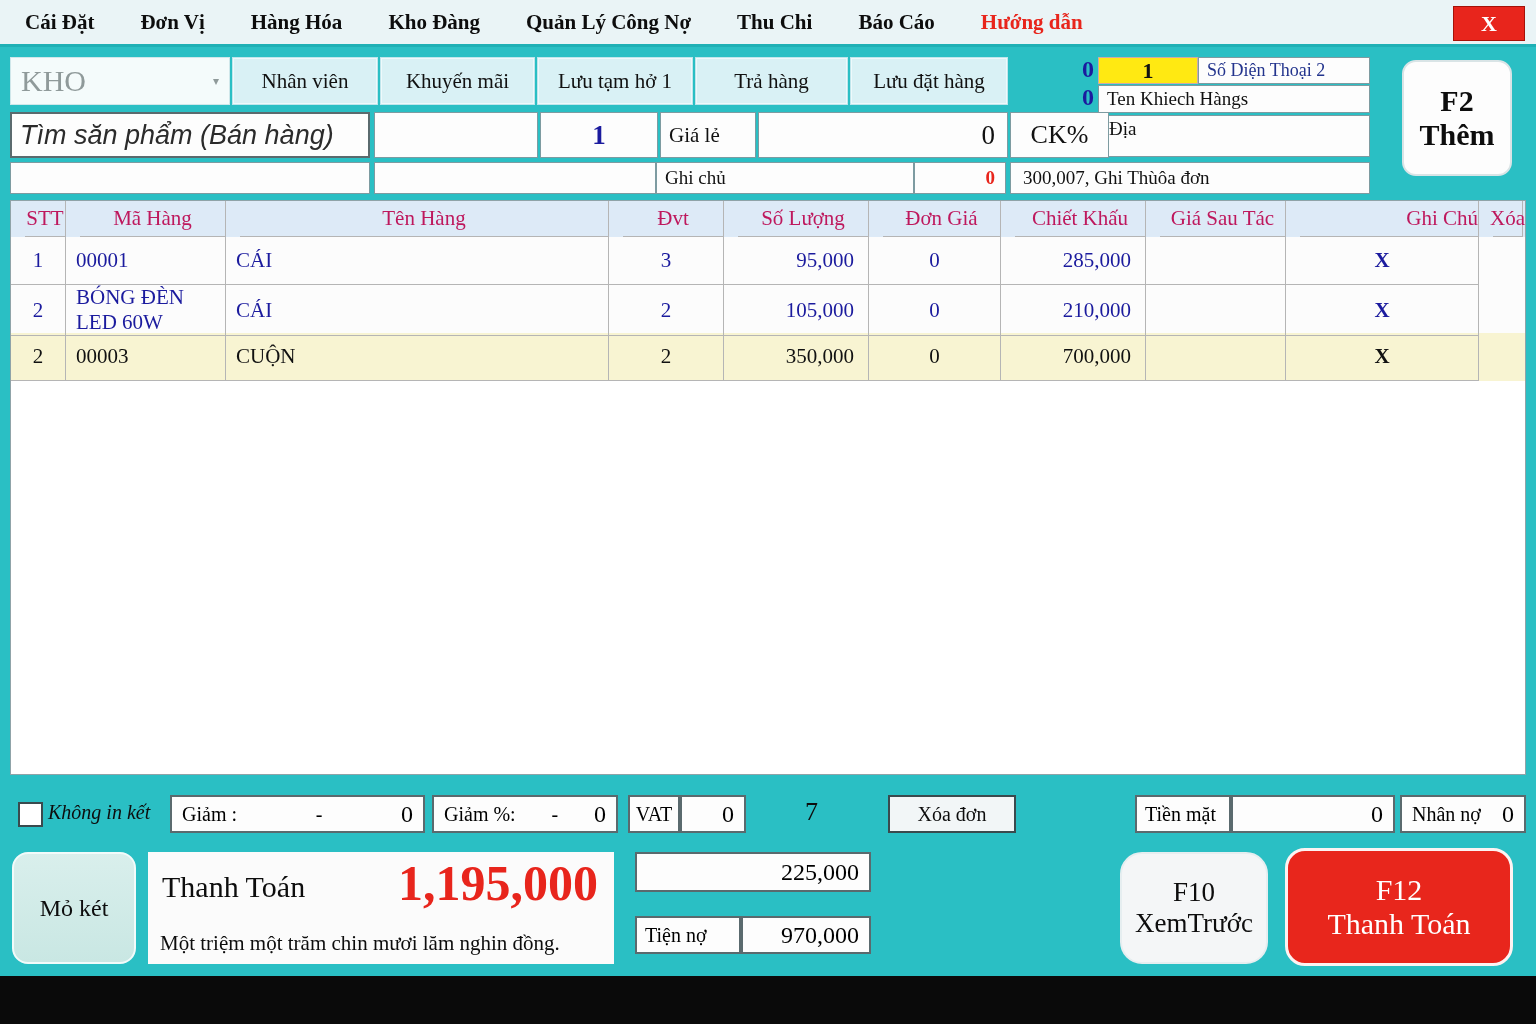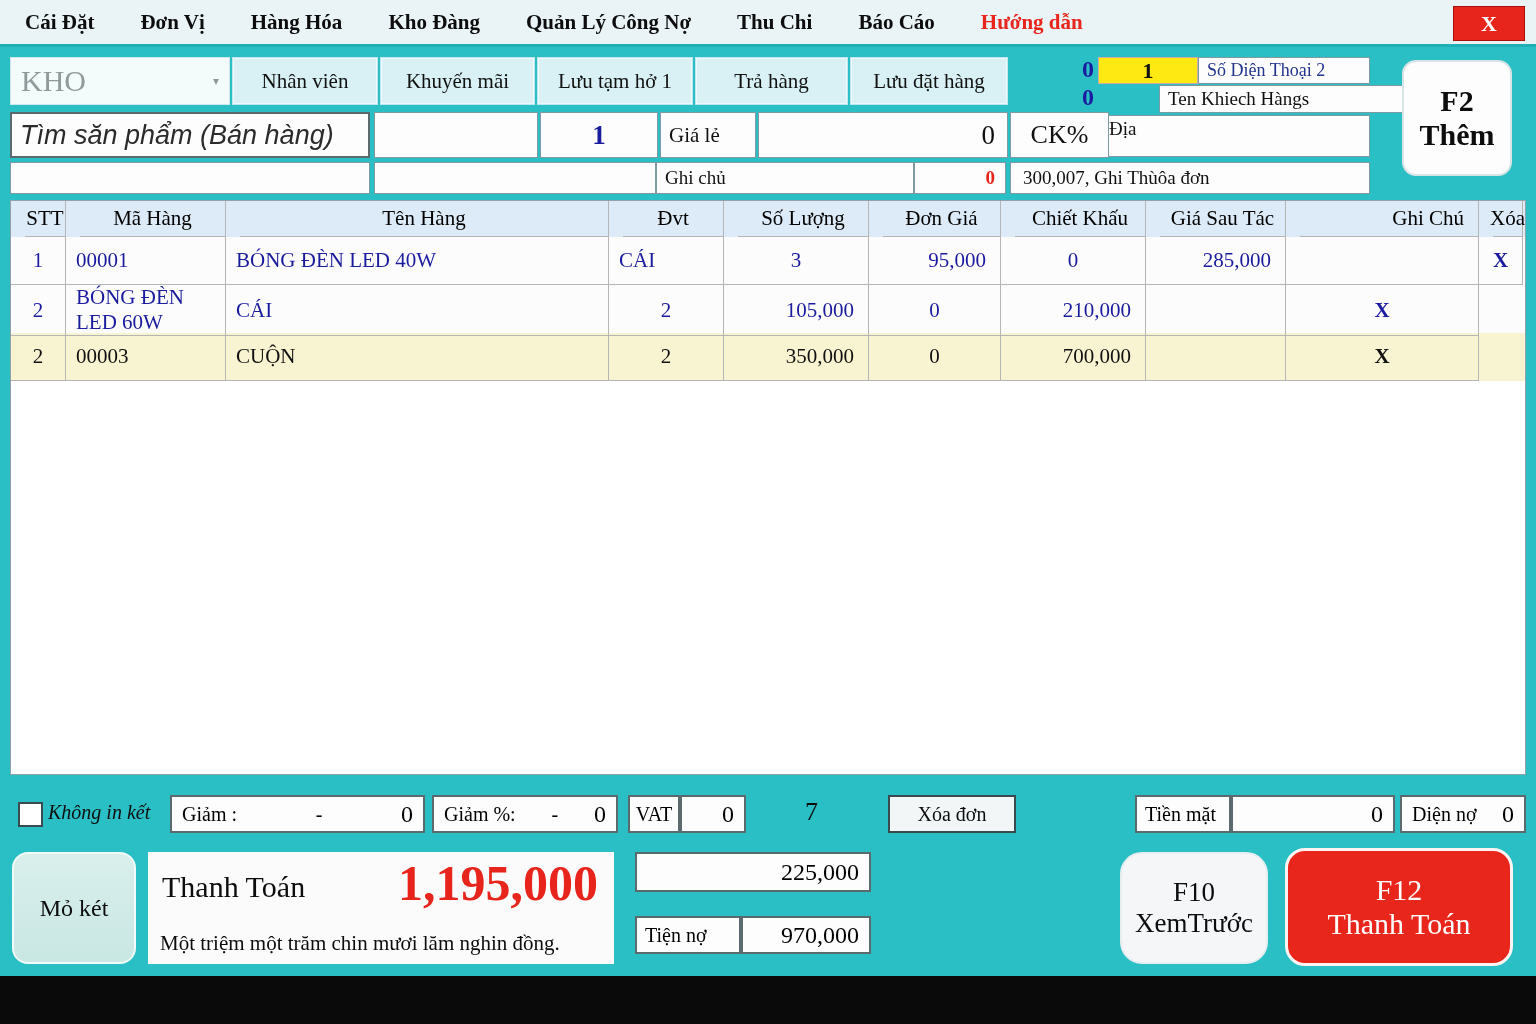--- a/index.html
+++ b/index.html
@@ -33,22 +33,22 @@
           font-size:27px;color:#222;padding:0 8px;}
   .search::placeholder{color:#2b2b2b;opacity:1;}
   .cell-txt{display:flex;align-items:center;box-sizing:border-box;}
   
   .table{left:10px;top:200px;width:1516px;height:575px;background:#fff;
          border:1px solid #8fa3a8;box-sizing:border-box;}
   .trow{display:grid;grid-template-columns:55px 160px 383px 115px 145px 132px 145px 140px 193px 44px;}
   .trow>div{border-right:1px solid #b5b5b5;border-bottom:1px solid #b5b5b5;
             box-sizing:border-box;display:flex;align-items:center;font-size:21px;}
   .thead{background:#ddeaf7;height:36px;}
-  .thead>div{justify-content:center;color:#000000;margin-left:14px;}
-  .thead>div.hr{justify-content:flex-end;padding-right:14px;}
+  .thead>div{justify-content:center;color:#be185d;margin-left:14px;}
+  .thead>div.hr{justify-content:flex-end;}
   .tbody-row{height:48px;background:#fcfcfc;}
   .tbody-row .c{justify-content:center;}
   .tbody-row .l{padding-left:10px;}
   .tbody-row .r{justify-content:flex-end;padding-right:14px;}
   .tbody-row.selected{background:#f8f4d2;}
   .tbody-row .del{justify-content:center;font-weight:bold;color:#e8251c;cursor:pointer;}
   .tbody-row.selected .del{color:#111;}
   .tbody-row.row-navy>div{color:#1b1b9e;}
   .tbody-row.selected>div{color:#111;}
   
@@ -94,21 +94,21 @@
 <div class="abs btn" style="left:380px;top:57px;width:155px;height:48px;">Khuyến mãi</div>
 <div class="abs btn" style="left:537px;top:57px;width:156px;height:48px;">Lưu tạm hở 1</div>
 <div class="abs btn" style="left:695px;top:57px;width:153px;height:48px;">Trả hàng</div>
 <div class="abs btn" style="left:850px;top:57px;width:158px;height:48px;">Lưu đặt hàng</div>
 
 <div class="abs navy" style="left:1072px;top:56px;width:22px;font-size:24px;font-weight:bold;text-align:right;">0</div>
 <div class="abs cell-txt" style="left:1098px;top:57px;width:100px;height:27px;background:#ffe912;border:1px solid #caa;justify-content:center;font-size:22px;font-weight:bold;color:#111;">1</div>
 <div class="abs field cell-txt" style="left:1198px;top:57px;width:172px;height:27px;padding-left:8px;font-size:18px;color:#23348d;">Số Diện Thoại 2</div>
 
 <div class="abs navy" style="left:1072px;top:84px;width:22px;font-size:24px;font-weight:bold;text-align:right;">0</div>
-<div class="abs field cell-txt" style="left:1159px;top:85px;width:272px;height:28px;padding-left:8px;font-size:19px;color:#111;">Ten Khiech Hàngs</div>
+<div class="abs field cell-txt" style="left:1098px;top:85px;width:272px;height:28px;padding-left:8px;font-size:19px;color:#111;">Ten Khiech Hàngs</div>
 <div class="abs field" style="left:1100px;top:115px;width:270px;height:42px;padding:2px 8px;font-size:19px;color:#111;">Địa</div>
 
 <input class="abs search" placeholder="Tìm săn phẩm (Bán hàng)" style="">
 <div class="abs field" style="left:374px;top:112px;width:164px;height:46px;"></div>
 <div class="abs field cell-txt navy" style="left:540px;top:112px;width:118px;height:46px;justify-content:center;font-size:27px;font-weight:bold;">1</div>
 <div class="abs field cell-txt" style="left:660px;top:112px;width:96px;height:46px;padding-left:8px;font-size:21px;color:#111;">Giá lẻ</div>
 <div class="abs field cell-txt" style="left:758px;top:112px;width:250px;height:46px;justify-content:flex-end;padding-right:12px;font-size:27px;color:#111;">0</div>
 <div class="abs field cell-txt" style="left:1010px;top:112px;width:99px;height:46px;justify-content:center;font-size:26px;color:#111;">CK%</div>
 
 <div class="abs field" style="left:10px;top:162px;width:360px;height:32px;"></div>
@@ -132,21 +132,20 @@
     <div>Đơn Giá</div>
     <div>Chiết Khấu</div>
     <div>Giá Sau Tác</div>
     <div class="hr">Ghi Chú</div>
     <div>Xóa</div>
   </div>
 
   <div class="trow tbody-row row-navy">
     <div class="c">1</div>
     <div class="l">00001</div>
-    <div class="l">BÓNG ĐÈN LED 40W</div>
     <div class="l">CÁI</div>
     <div class="c">3</div>
     <div class="r">95,000</div>
     <div class="c">0</div>
     <div class="r">285,000</div>
     <div></div>
     <div class="del">X</div>
   </div>
 
   <div class="trow tbody-row row-navy">
@@ -187,21 +186,21 @@
   <span>-</span>
   <span style="font-size:24px;">0</span>
 </div>
 <div class="abs field cell-txt" style="left:628px;top:795px;width:52px;height:38px;border-width:2px;border-color:#5a6a6e;justify-content:center;font-size:20px;">VAT</div>
 <div class="abs field cell-txt" style="left:680px;top:795px;width:66px;height:38px;border-width:2px;border-color:#5a6a6e;justify-content:flex-end;padding-right:10px;font-size:24px;">0</div>
 <div class="abs" style="left:805px;top:797px;font-size:26px;color:#0d0d0d;">7</div>
 <div class="abs cell-txt" style="left:888px;top:795px;width:128px;height:38px;background:#f2f6f7;border:2px solid #3a4a4e;justify-content:center;font-size:20px;color:#0d0d0d;">Xóa đơn</div>
 <div class="abs field cell-txt" style="left:1135px;top:795px;width:96px;height:38px;border-width:2px;border-color:#5a6a6e;padding-left:8px;font-size:20px;">Tiền mặt</div>
 <div class="abs field cell-txt" style="left:1231px;top:795px;width:164px;height:38px;border-width:2px;border-color:#5a6a6e;justify-content:flex-end;padding-right:10px;font-size:24px;">0</div>
 <div class="abs field inline-field" style="left:1400px;top:795px;width:126px;height:38px;border-width:2px;border-color:#5a6a6e;">
-  <span>Diện nợ</span>
+  <span>Nhân nợ</span>
   <span style="font-size:24px;">0</span>
 </div>
 
 <div class="abs big-btn mokét">
   <span>Mỏ két</span>
 </div>
 
 <div class="abs pay-panel">
   <div class="abs" style="left:14px;top:18px;font-size:30px;color:#0d0d0d;">Thanh Toán</div>
   <div class="abs red" style="right:16px;top:2px;font-size:50px;font-weight:bold;">1,195,000</div>

